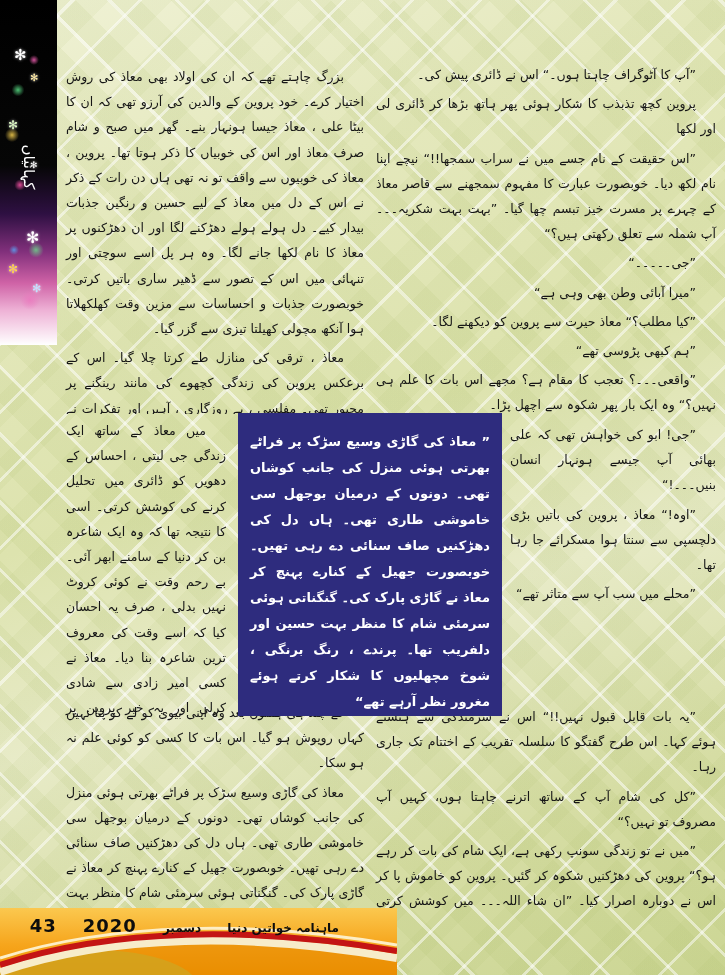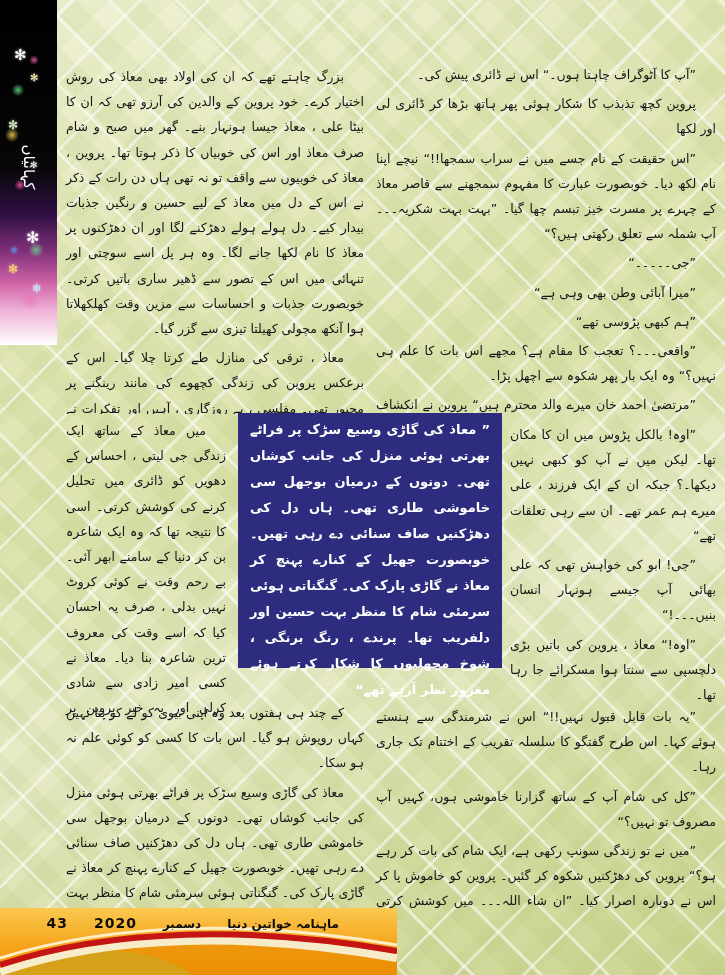--- a/index.html
+++ b/index.html
@@ -54,40 +54,40 @@
   .col p{margin:4px;text-indent:20px;}
   .col-right-top  {left:372px;top:58px;  width:348px;height:356px;}
   .col-right-mid  {left:506px;top:418px; width:214px;height:300px;}
   .col-right-bot  {left:372px;top:700px; width:348px;height:208px;}
   .col-left-top   {left:62px; top:60px;  width:306px;height:354px;}
   .col-left-mid   {left:62px; top:414px; width:168px;height:302px;}
   .col-left-bot   {left:62px; top:696px; width:306px;height:212px;}
 
   
   #pullquote{
-    position:absolute;left:238px;top:413px;width:264px;height:255px;z-index:4;
+    position:absolute;left:238px;top:413px;width:264px;height:303px;z-index:4;
     background:#2e2c7e;color:#ffffff;direction:rtl;
-    padding:4px 12px;box-sizing:border-box;
+    padding:16px 12px;box-sizing:border-box;
     font-weight:bold;font-size:13px;line-height:26px;text-align:justify;
   }
   #pullquote p{margin:0;}
 
   
   #footer{
     position:absolute;left:0;top:908px;width:397px;height:67px;z-index:5;
     background:linear-gradient(180deg,#fbc84f 0%,#f6a51c 55%,#ef9202 100%);
     overflow:hidden;
   }
   #footer svg{position:absolute;left:0;top:0;}
   #footer-text{
     position:absolute;top:7px;right:58px;direction:rtl;
     display:flex;align-items:baseline;gap:26px;color:#0d0d0d;
   }
   #footer-text .urdu{font-size:12px;font-weight:bold;}
-  #footer-text .num{font-size:14px;font-weight:bold;letter-spacing:1px;text-align:right;}
+  #footer-text .num{font-size:18px;font-weight:bold;letter-spacing:1px;text-align:right;}
 </style>
 </head>
 <body>
 
 <div id="page">
 
   <div id="strip">
     <span class="flower f1">✻</span>
     <span class="flower f2">✻</span>
     <span class="flower f3">✻</span>
@@ -111,35 +111,35 @@
       <p>کے چند ہی ہفتوں بعد وہ اپنی بیوی کو لے کو پتا نہیں کہاں روپوش ہو گیا۔ اس بات کا کسی کو کوئی علم نہ ہو سکا۔</p>
       <p>معاذ کی گاڑی وسیع سڑک پر فراٹے بھرتی ہوئی منزل کی جانب کوشاں تھی۔ دونوں کے درمیان بوجھل سی خاموشی طاری تھی۔ ہاں دل کی دھڑکنیں صاف سنائی دے رہی تھیں۔ خوبصورت جھیل کے کنارے پہنچ کر معاذ نے گاڑی پارک کی۔ گنگناتی ہوئی سرمئی شام کا منظر بہت حسین اور دلفریب تھا۔ پرندے ، رنگ برنگی ، شوخ مچھلیوں کا شکار کرتے ہوئے مغرور نظر آرہے تھے۔ بطخوں کے خوبصورت جوڑے ایک دوسرے سے</p>
     </div>
 
   <div class="col col-right-top">
       <p>”آپ کا آٹوگراف چاہتا ہوں۔“ اس نے ڈائری پیش کی۔</p>
       <p>پروین کچھ تذبذب کا شکار ہوئی پھر ہاتھ بڑھا کر ڈائری لی اور لکھا</p>
       <p>”اس حقیقت کے نام جسے میں نے سراب سمجھا!!“ نیچے اپنا نام لکھ دیا۔ خوبصورت عبارت کا مفہوم سمجھنے سے قاصر معاذ کے چہرے پر مسرت خیز تبسم چھا گیا۔ ”بہت بہت شکریہ۔۔۔ آپ شملہ سے تعلق رکھتی ہیں؟“</p>
       <p>”جی۔۔۔۔۔“</p>
       <p>”میرا آبائی وطن بھی وہی ہے“</p>
+      <p>”کیا مطلب؟“ معاذ حیرت سے پروین کو دیکھنے لگا۔</p>
       <p>”ہم کبھی پڑوسی تھے“</p>
       <p>”واقعی۔۔۔؟ تعجب کا مقام ہے؟ مجھے اس بات کا علم ہی نہیں؟“ وہ ایک بار پھر شکوہ سے اچھل پڑا۔</p>
       <p>”مرتضیٰ احمد خان میرے والد محترم ہیں“ پروین نے انکشاف کیا تو وہ کھل کر مسکرایا۔</p>
     </div>
 
   <div class="col col-right-mid">
-      <p>”اوہ! بالکل پڑوس میں ان کا مکان تھا۔ لیکن میں نے آپ کو کبھی نہیں دیکھا۔؟ جبکہ ان کے ایک فرزند ، علی میرے ہم عمر تھے۔ ان سے رہی تعلقات تھے“</p>
       <p>”جی! ابو کی خواہش تھی کہ علی بھائی آپ جیسے ہونہار انسان بنیں۔۔۔!“</p>
       <p>”اوہ!“ معاذ ، پروین کی باتیں بڑی دلچسپی سے سنتا ہوا مسکرائے جا رہا تھا۔</p>
       <p>”محلے میں سب آپ سے متاثر تھے“</p>
     </div>
 
   <div class="col col-right-bot">
       <p>”یہ بات قابل قبول نہیں!!“ اس نے شرمندگی سے ہنستے ہوئے کہا۔ اس طرح گفتگو کا سلسلہ تقریب کے اختتام تک جاری رہا۔</p>
-      <p>”کل کی شام آپ کے ساتھ گزارنا خاموشی ہوں، کہیں آپ مصروف تو نہیں؟“</p>
+      <p>”کل کی شام آپ کے ساتھ اترنے چاہتا ہوں، کہیں آپ مصروف تو نہیں؟“</p>
       <p>”میں نے تو زندگی سونپ رکھی ہے، ایک شام کی بات کر رہے ہو؟“ پروین کی دھڑکنیں شکوہ کر گئیں۔ پروین کو خاموش پا کر اس نے دوبارہ اصرار کیا۔ ”ان شاء اللہ۔۔۔ میں کوشش کرتی ہوں“</p>
       <p>معاذ ایک سافٹ ویئر انجینئر تھا۔ سلجھا ہوا، قابل انسان، محلے کے</p>
     </div>
 
   <div id="pullquote">
     <p>” معاذ کی گاڑی وسیع سڑک پر فراٹے بھرتی ہوئی منزل کی جانب کوشاں تھی۔ دونوں کے درمیان بوجھل سی خاموشی طاری تھی۔ ہاں دل کی دھڑکنیں صاف سنائی دے رہی تھیں۔ خوبصورت جھیل کے کنارے پہنچ کر معاذ نے گاڑی پارک کی۔ گنگناتی ہوئی سرمئی شام کا منظر بہت حسین اور دلفریب تھا۔ پرندے ، رنگ برنگی ، شوخ مچھلیوں کا شکار کرتے ہوئے مغرور نظر آرہے تھے“</p>
   </div>
 
   <div id="footer">
     <svg width="397" height="67" viewBox="0 0 397 67">

